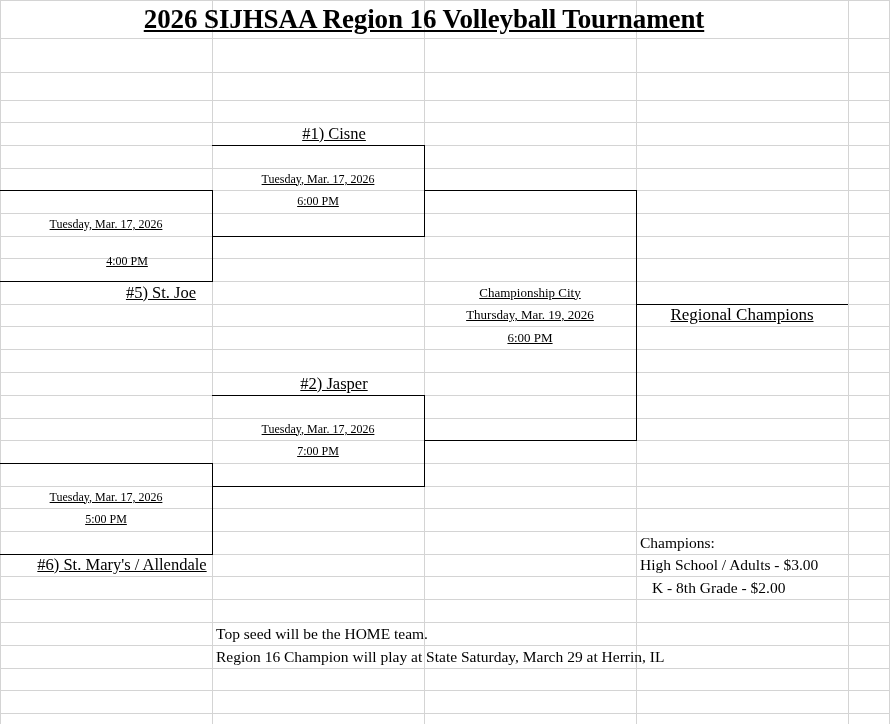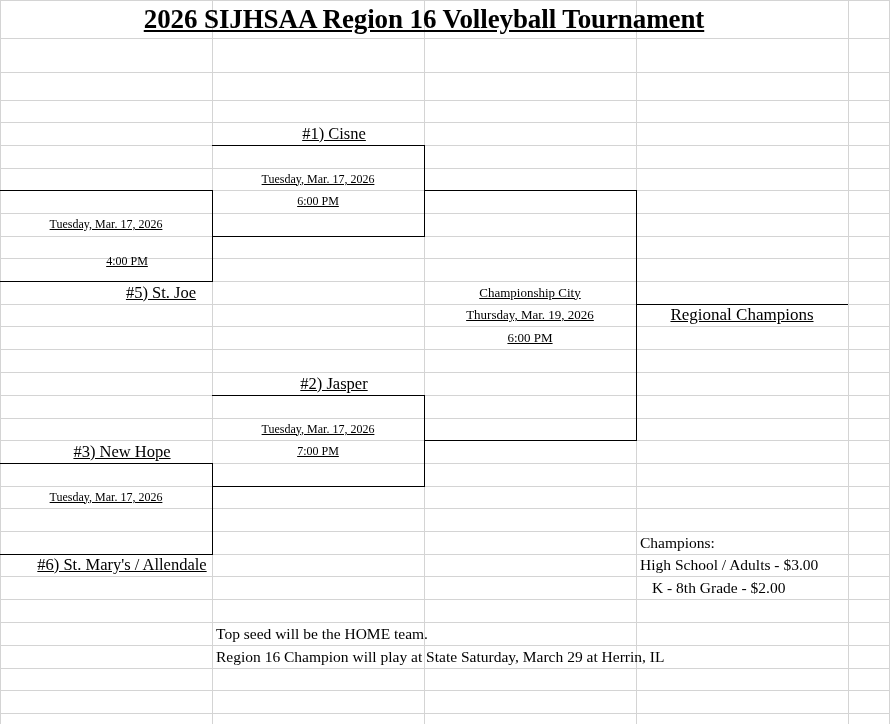--- a/index.html
+++ b/index.html
@@ -166,31 +166,31 @@
 
   <div class="rule-h" style="left:636px; top:304px; width:212px;"></div>
 
   <div class="cell center team" style="left:212px; top:122px; width:212px; height:23px;">#1) Cisne</div>
 
 
   <div class="cell center team" style="left:0px; top:281px; width:212px; height:23px;margin-left:39px;">#5) St. Joe</div>
 
   <div class="cell center team" style="left:212px; top:372px; width:212px; height:23px;">#2) Jasper</div>
 
-  <div class="cell center team" style="left:0px; top:440px; width:212px; height:23px;">#3) New Hope</div>
 
   <div class="cell center team" style="left:0px; top:554px; width:212px; height:22px;">#6) St. Mary's / Allendale</div>
 
   <div class="cell center gameinfo" style="left:0px; top:213px; width:212px; height:23px;">Tuesday, Mar. 17, 2026</div>
   <div class="cell center gameinfo" style="left:0px; top:250px; width:212px; height:22px;margin-left:21px;">4:00 PM</div>
 
   <div class="cell center gameinfo" style="left:212px; top:168px; width:212px; height:22px;">Tuesday, Mar. 17, 2026</div>
   <div class="cell center gameinfo" style="left:212px; top:190px; width:212px; height:23px;">6:00 PM</div>
 
   <div class="cell center gameinfo" style="left:0px; top:486px; width:212px; height:22px;">Tuesday, Mar. 17, 2026</div>
+  <div class="cell center gameinfo" style="left:0px; top:508px; width:212px; height:23px;">5:00 PM</div>
 
   <div class="cell center gameinfo" style="left:212px; top:418px; width:212px; height:22px;">Tuesday, Mar. 17, 2026</div>
   <div class="cell center gameinfo" style="left:212px; top:440px; width:212px; height:23px;">7:00 PM</div>
 
   <div class="cell center champ-label" style="left:424px; top:281px; width:212px; height:23px;">Championship City</div>
   <div class="cell center champ-label" style="left:424px; top:304px; width:212px; height:22px;">Thursday, Mar. 19, 2026</div>
   <div class="cell center champ-label" style="left:424px; top:326px; width:212px; height:23px;">6:00 PM</div>
 
   <div class="cell center champions" style="left:636px; top:304px; width:212px; height:22px;">Regional Champions</div>
 

